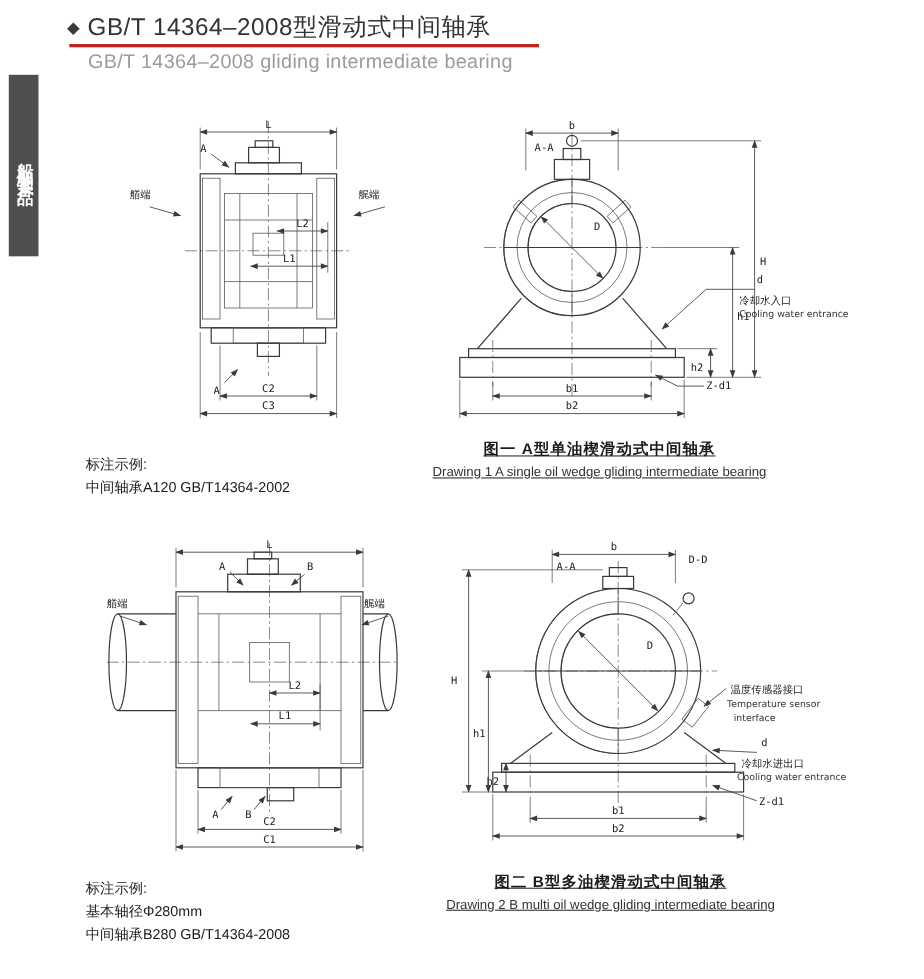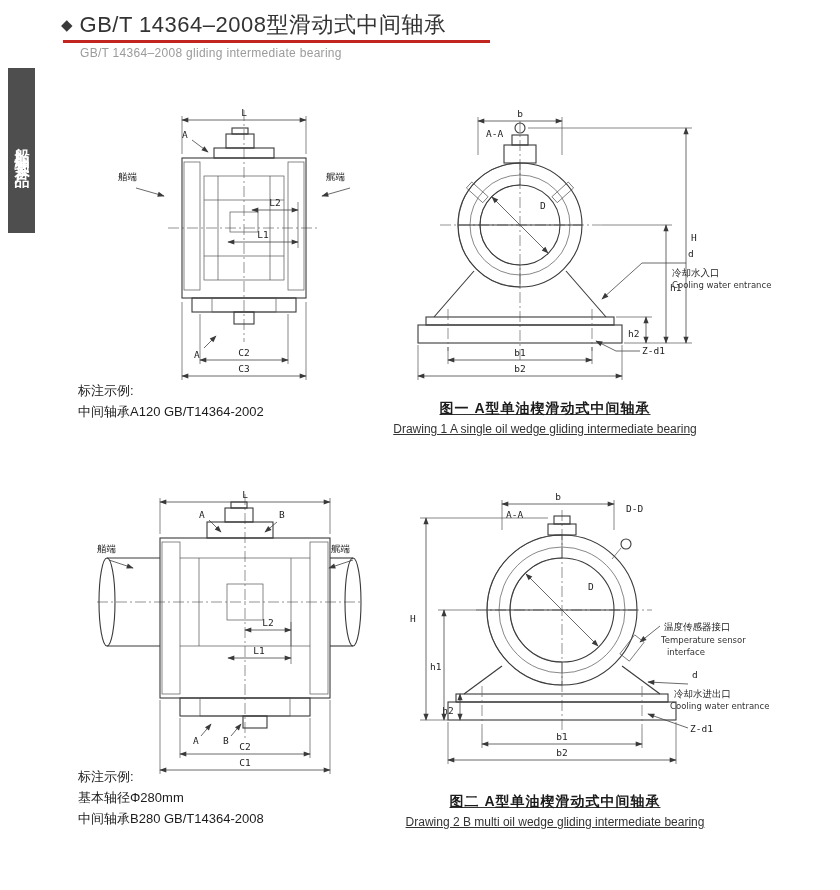--- a/index.html
+++ b/index.html
@@ -8,21 +8,21 @@
     width:840px; height:890px; position:relative; overflow:hidden;
     font-family:"Liberation Sans","DejaVu Sans",sans-serif; color:#333;
   }
   #page { position:absolute; inset:0; background:#fff; }
 
   
   .header { position:absolute; left:61px; top:10px; display:flex; align-items:center; gap:7px; }
   .bullet { font-size:15px; color:#3a3a3a; }
   .title  { font-size:22px; font-weight:normal; color:#333; letter-spacing:0.5px; }
   .red-rule { position:absolute; left:63px; top:40px; width:427px; height:3px; background:#c2251f; }
-  .subtitle { position:absolute; left:80px; top:46px; font-size:12px; color:#9b9b9b; letter-spacing:0.3px; }
+  .subtitle { position:absolute; left:80px; top:46px; font-size:18px; color:#9b9b9b; letter-spacing:0.3px; }
 
   
   .side-tab {
     position:absolute; left:8px; top:68px; width:27px; height:165px;
     background:#4e4e4e; color:#fff; writing-mode:vertical-rl; text-orientation:upright;
     display:flex; align-items:center; justify-content:center;
     font-size:15px; letter-spacing:5px; font-weight:bold;
   }
 
   
@@ -31,21 +31,21 @@
   svg .thin { fill:none; stroke:#555;    stroke-width:0.7; }
   svg .dim  { fill:none; stroke:#444;    stroke-width:0.8; }
   svg .cl   { fill:none; stroke:#666;    stroke-width:0.7; stroke-dasharray:11 3 2 3; }
   svg text  { fill:#222; }
   svg .lbl  { font-family:"DejaVu Sans Mono","Liberation Mono",monospace; font-size:9.5px; }
   svg .cn   { font-family:"DejaVu Sans","Liberation Sans",sans-serif; font-size:9.5px; }
   svg .en   { font-family:"DejaVu Sans","Liberation Sans",sans-serif; font-size:8.5px; fill:#333; }
   svg .mid  { text-anchor:middle; }
 
   
-  .example { position:absolute; font-size:13px; color:#1c1c1c; line-height:21px; }
+  .example { position:absolute; font-size:13px; color:#1c1c1c; line-height:21px;margin-top:31px; }
   .fig-caption { position:absolute; text-align:center;text-decoration:underline; }
   .cap-cn { font-size:14px; font-weight:bold; color:#1c1c1c; letter-spacing:1px; }
   .cap-en { font-size:12px; color:#333; margin-top:4px; }
 </style>
 </head>
 <body>
 
 <div id="page">
 
   <div class="header">
@@ -442,17 +442,17 @@
       <text class="lbl mid" x="160" y="276">b2</text>
     </g>
   </svg>
 
   <div class="example" style="left:78px; top:766px;">
     <div>标注示例:</div>
     <div>基本轴径Φ280mm</div>
     <div>中间轴承B280 GB/T14364-2008</div>
   </div>
   <div class="fig-caption" style="left:390px; top:793px; width:330px;">
-    <div class="cap-cn">图二  A型单油楔滑动式中间轴承</div>
+    <div class="cap-cn">图二  B型多油楔滑动式中间轴承</div>
     <div class="cap-en">Drawing 2 B multi oil wedge gliding intermediate bearing</div>
   </div>
 
 </div>
 
 </body></html>

